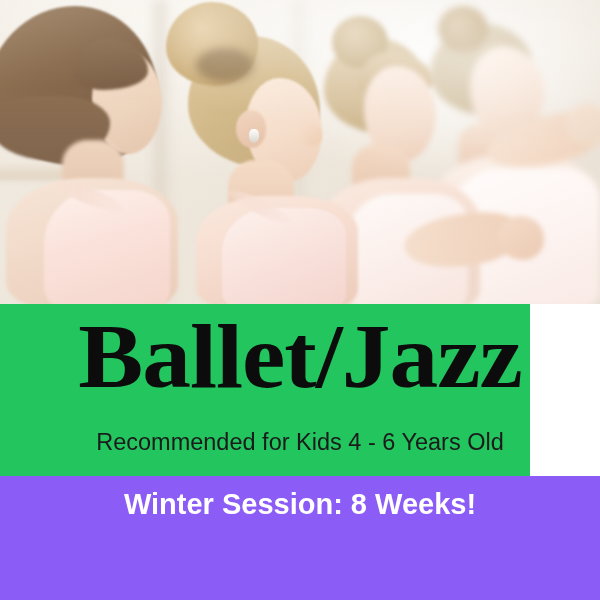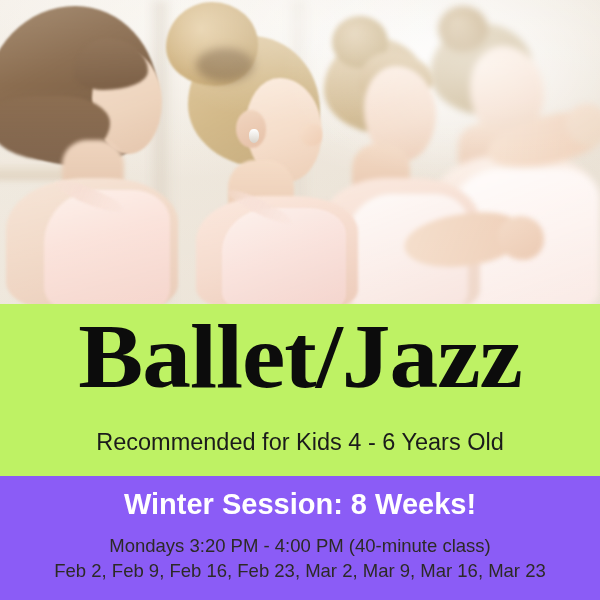--- a/index.html
+++ b/index.html
@@ -351,23 +351,23 @@
       radial-gradient(ellipse 46% 54% at 80% 22%, rgba(255,255,255,0.5), rgba(255,255,255,0) 72%),
       radial-gradient(ellipse 36% 44% at 50% 8%, rgba(255,255,255,0.32), rgba(255,255,255,0) 75%),
       linear-gradient(180deg, rgba(255,255,255,0.10) 0%, rgba(255,255,255,0) 28%, rgba(255,252,248,0.16) 100%);
     pointer-events: none;
   }
 
   
   .white-band {
     position: absolute;
     left: 0; top: 304px;
-    width: 600px;
+    width: 530px;
     height: 172px;
-    background: #bef264;
+    background: #22c55e;
   }
   .title {
     position: absolute;
     left: 0; top: 6px;
     width: 600px;
     text-align: center;
     font-family: "Liberation Serif", "DejaVu Serif", serif;
     font-weight: bold;
     font-size: 92px;
     line-height: 1;
@@ -487,17 +487,15 @@
     <div class="photo-bloom"></div>
   </div>
 
   <div class="white-band">
     <div class="title">Ballet/Jazz</div>
     <div class="subtitle">Recommended for Kids 4 - 6 Years Old</div>
   </div>
 
   <div class="tan-band">
     <div class="session-heading">Winter Session: 8 Weeks!</div>
-    <div class="detail-line detail-time">Mondays 3:20 PM - 4:00 PM (40-minute class)</div>
-    <div class="detail-line detail-dates">Feb 2, Feb 9, Feb 16, Feb 23, Mar 2, Mar 9, Mar 16, Mar 23</div>
   </div>
 
 </div>
 
 </body></html>

